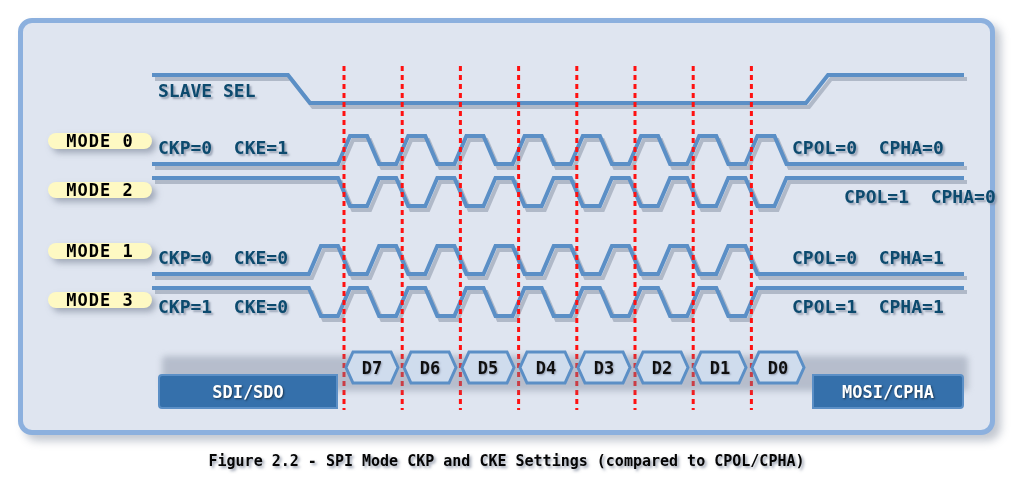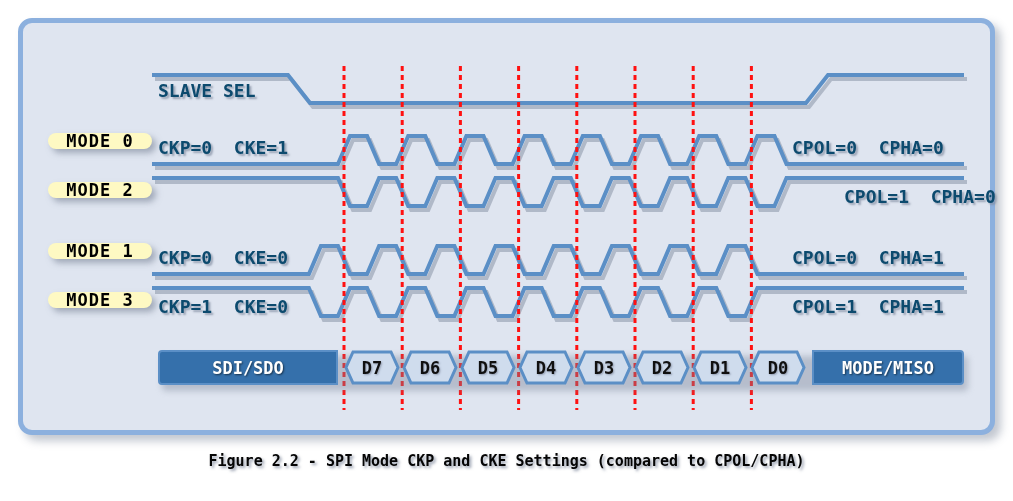--- a/index.html
+++ b/index.html
@@ -50,20 +50,21 @@
   .cell{
     position:absolute;top:0;height:35px;
     display:flex;align-items:center;justify-content:center;
     font-size:17px;font-weight:bold;
     box-sizing:border-box;
   }
   .cell-end{
     background:#3570ab;color:#ffffff;
     border:2px solid #5b8fc6;
     text-shadow:1px 1px 2px rgba(0,0,0,.55);
+    margin-top:24px;
   }
   .cell-end.left{border-radius:4px 0 0 4px;}
   .cell-end.right{border-radius:0 4px 4px 0;}
   .cell-bit{
     color:#101010;
     text-shadow:1px 1px 2px rgba(130,140,160,.8);
   }
   .hexbg{position:absolute;left:0;top:0;width:100%;height:100%;}
 
   .barshadow{
@@ -180,18 +181,18 @@
           <polygon points="9,2 47,2 54,17.5 47,33 9,33 2,17.5" fill="#cfdced" stroke="#5b8fc6" stroke-width="3"></polygon>
         </svg>
         <span style="position: relative;">D1</span>
       </div>
       <div class="cell cell-bit" style="left: 592px; width: 56px;">
         <svg class="hexbg" viewBox="0 0 56 35" preserveAspectRatio="none">
           <polygon points="9,2 47,2 54,17.5 47,33 9,33 2,17.5" fill="#cfdced" stroke="#5b8fc6" stroke-width="3"></polygon>
         </svg>
         <span style="position: relative;">D0</span>
       </div>
-      <div class="cell cell-end right" style="left: 654px; width: 152px;">MODE/MISO</div>
+      <div class="cell cell-end right" style="left: 654px; width: 152px;">MOSI/CPHA</div>
     </div>
 
   <div class="caption">Figure 2.2 - SPI Mode CKP and CKE Settings (compared to CPOL/CPHA)</div>
 
 </div>
 
 </body></html>

